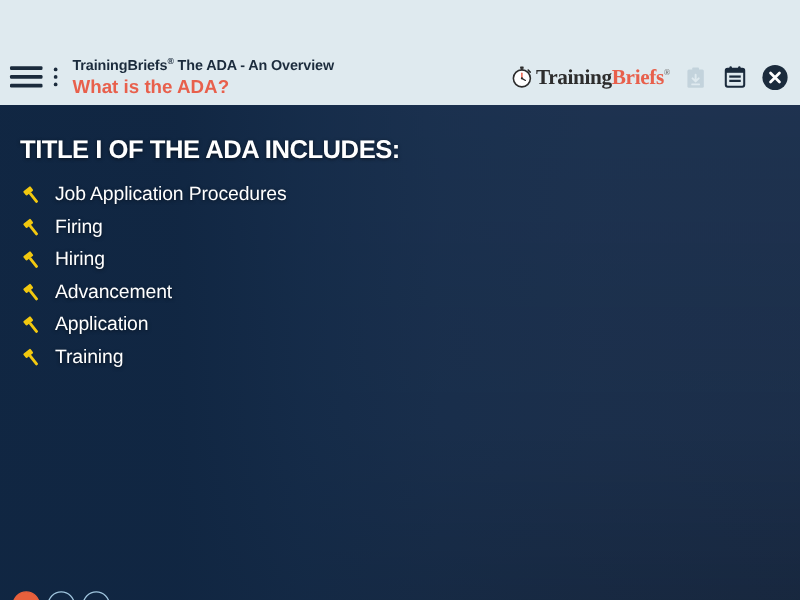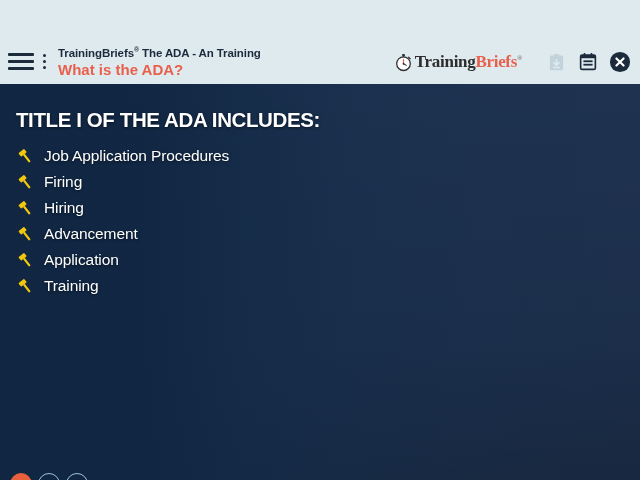--- a/index.html
+++ b/index.html
@@ -100,23 +100,22 @@
   .hdr-right {
     display: flex;
     align-items: center;
     gap: 8px;
     flex: 0 0 auto;
   }
 
   
   #brand-logo {
     display: flex;
-    align-items: center;
     gap: 2px;
-    margin-right: 14px;
+    margin-right: 0;
   }
   #brand-logo .stopwatch { flex: 0 0 auto; display:block; }
   .brand-text {
     font-family: "Liberation Serif", serif;
     font-size: 17px;
     font-weight: bold;
     letter-spacing: -0.3px;
     white-space: nowrap;
   }
   .brand-training { color: #2d2d2d; }
@@ -286,21 +285,21 @@
       <i></i>
     </div>
 
     <div class="kebab">
       <i></i>
       <i></i>
       <i></i>
     </div>
 
     <div class="hdr-titles">
-      <div id="course-title"><span>TrainingBriefs</span><sup>®</sup><span> The ADA - An Training</span></div>
+      <div id="course-title"><span>TrainingBriefs</span><sup>®</sup><span> The ADA - An Overview</span></div>
       <div id="lesson-title">What is the ADA?</div>
     </div>
 
   </div>
 
   <div class="hdr-spacer"></div>
 
   <div class="hdr-right">
 
     <div id="brand-logo">

